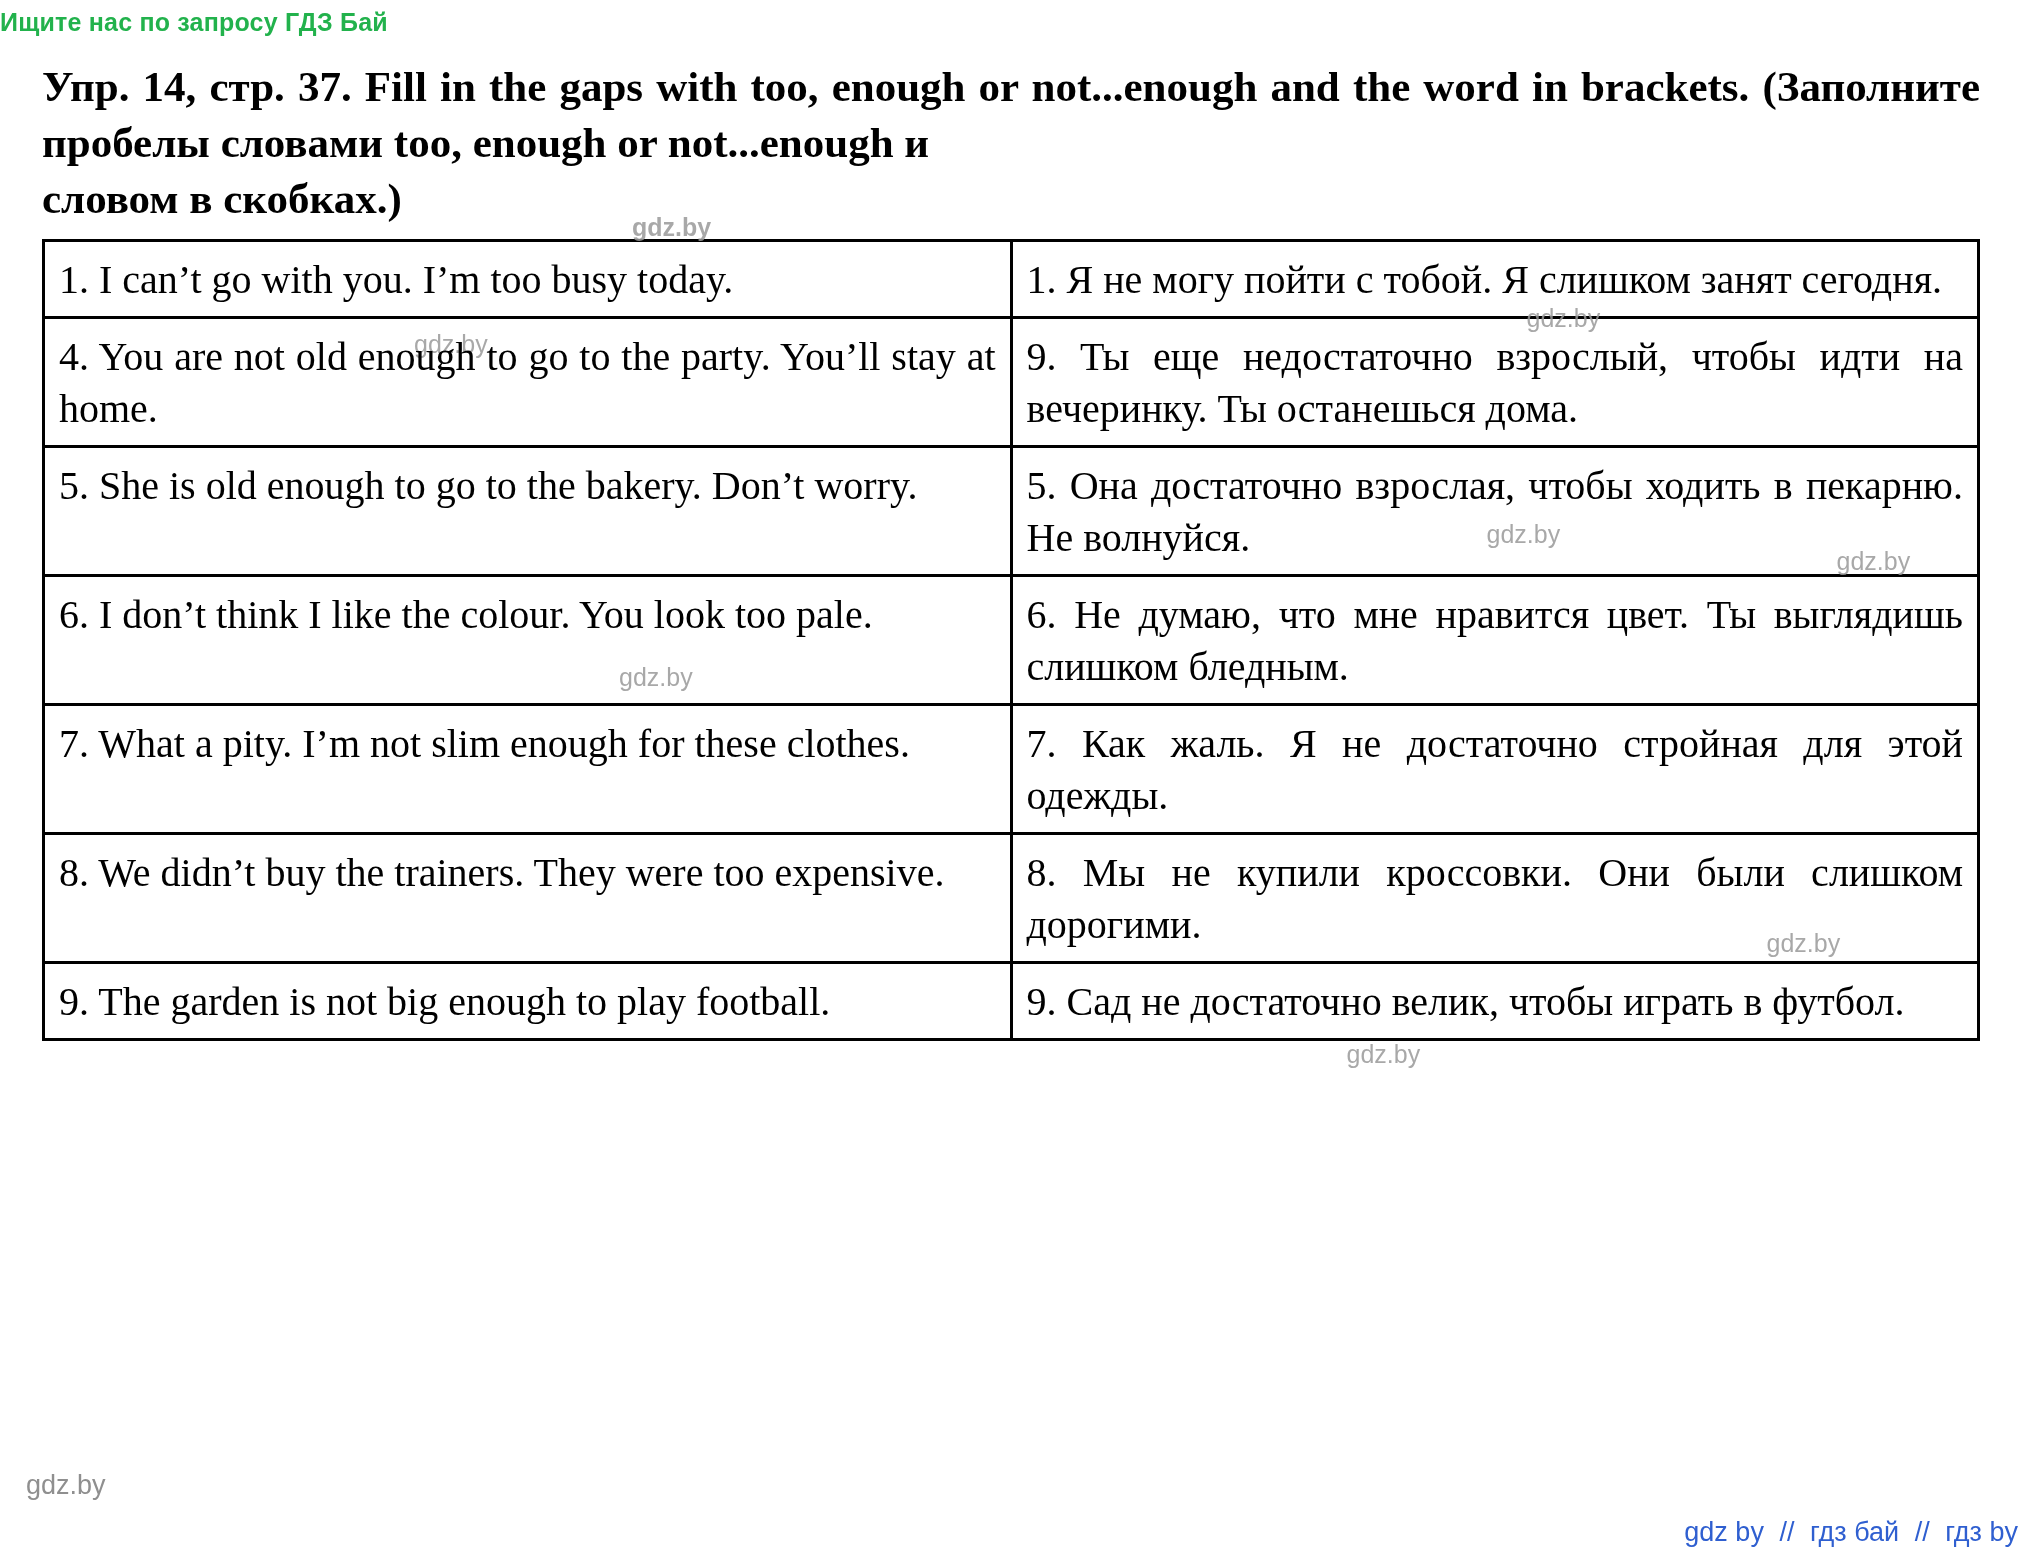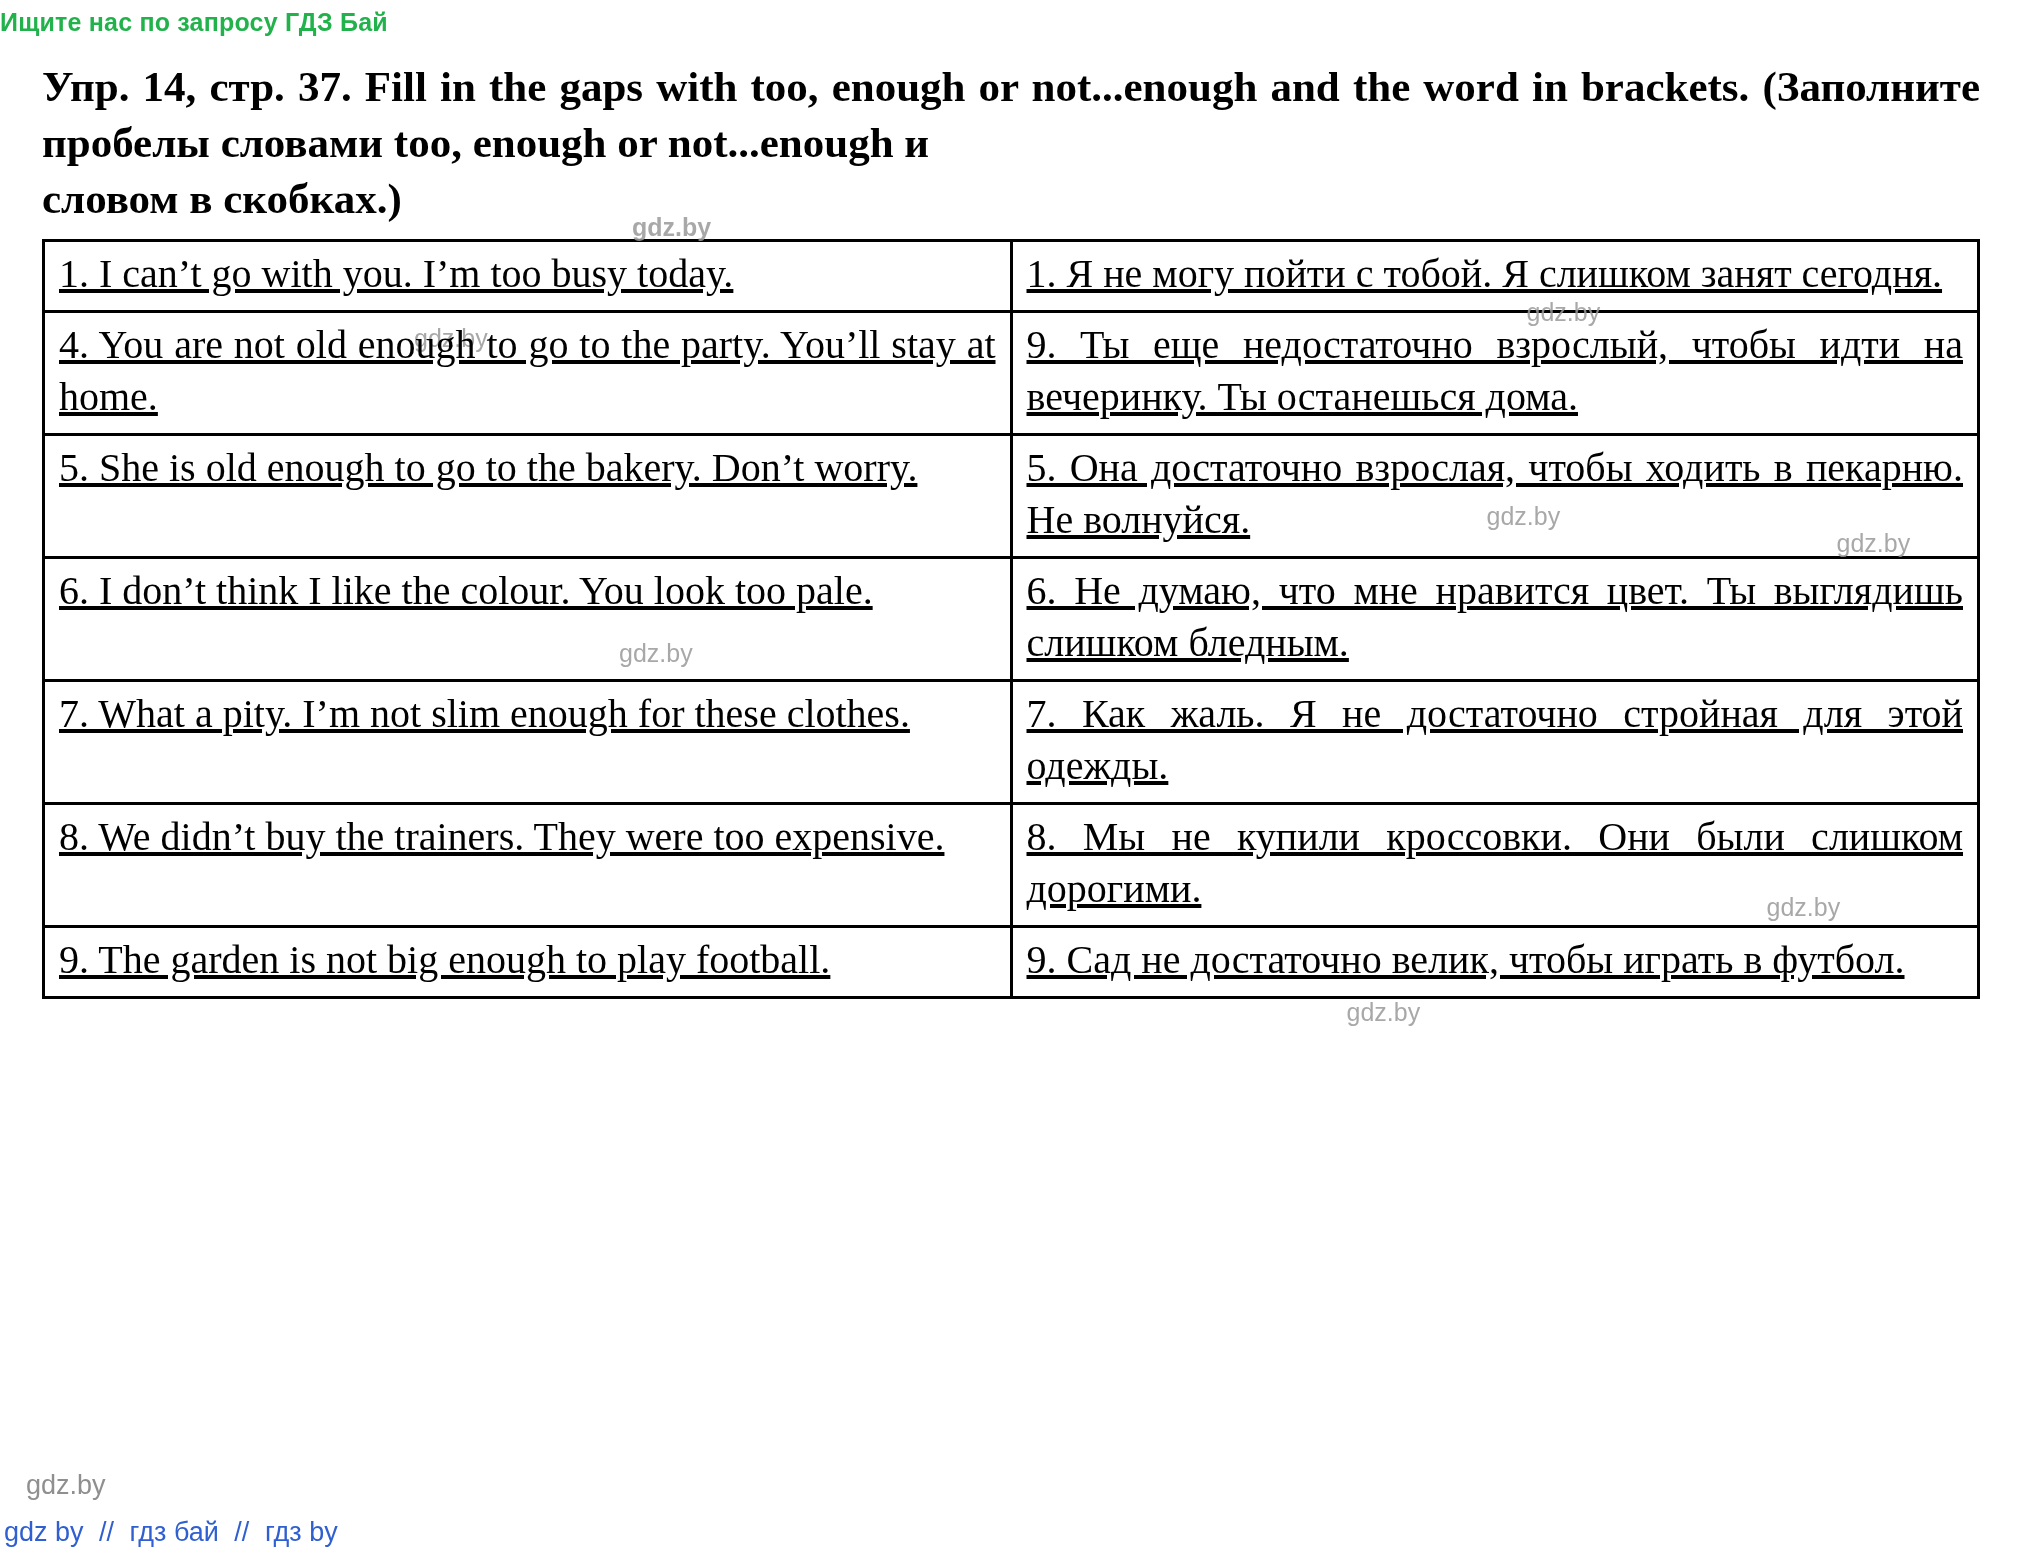--- a/index.html
+++ b/index.html
@@ -47,46 +47,45 @@
   .tbl {
     margin: 12px 42px 0 42px;
     border: 3px solid #000;
     border-collapse: collapse;
     width: calc(100% - 84px);
     table-layout: fixed;
   }
   .tbl td {
     border: 3px solid #000;
     vertical-align: top;
-    padding: 6px 14px 10px 14px;
+    padding: 12px 14px 10px 14px;
     font-size: 40px;
     line-height: 1.30;
     text-align: justify;
     text-justify: inter-word;
     position: relative;
-    text-decoration: underline;
   }
   .tbl td.col-en { width: 50%; }
   .tbl td.col-ru { width: 50%; }
   .cell-inner { position: relative; }
   .wm {
     position: absolute;
     font-family: "Liberation Sans", sans-serif;
     font-size: 25px;
     color: #9a9a9a;
     opacity: 0.85;
     pointer-events: none;
     white-space: nowrap;
   }
   .footer {
     position: absolute;
     left: 0;
     right: 0;
     bottom: 18px;
-    text-align: left;
+    text-align: right;
     font-family: "Liberation Sans", sans-serif;
     font-size: 27px;
     color: #2f5fd0;
   }
   .footer span { margin: 0 4px; }
   .wm-corner {
     position: absolute;
     font-family: "Liberation Sans", sans-serif;
     font-size: 27px;
     color: #8f8f8f;

